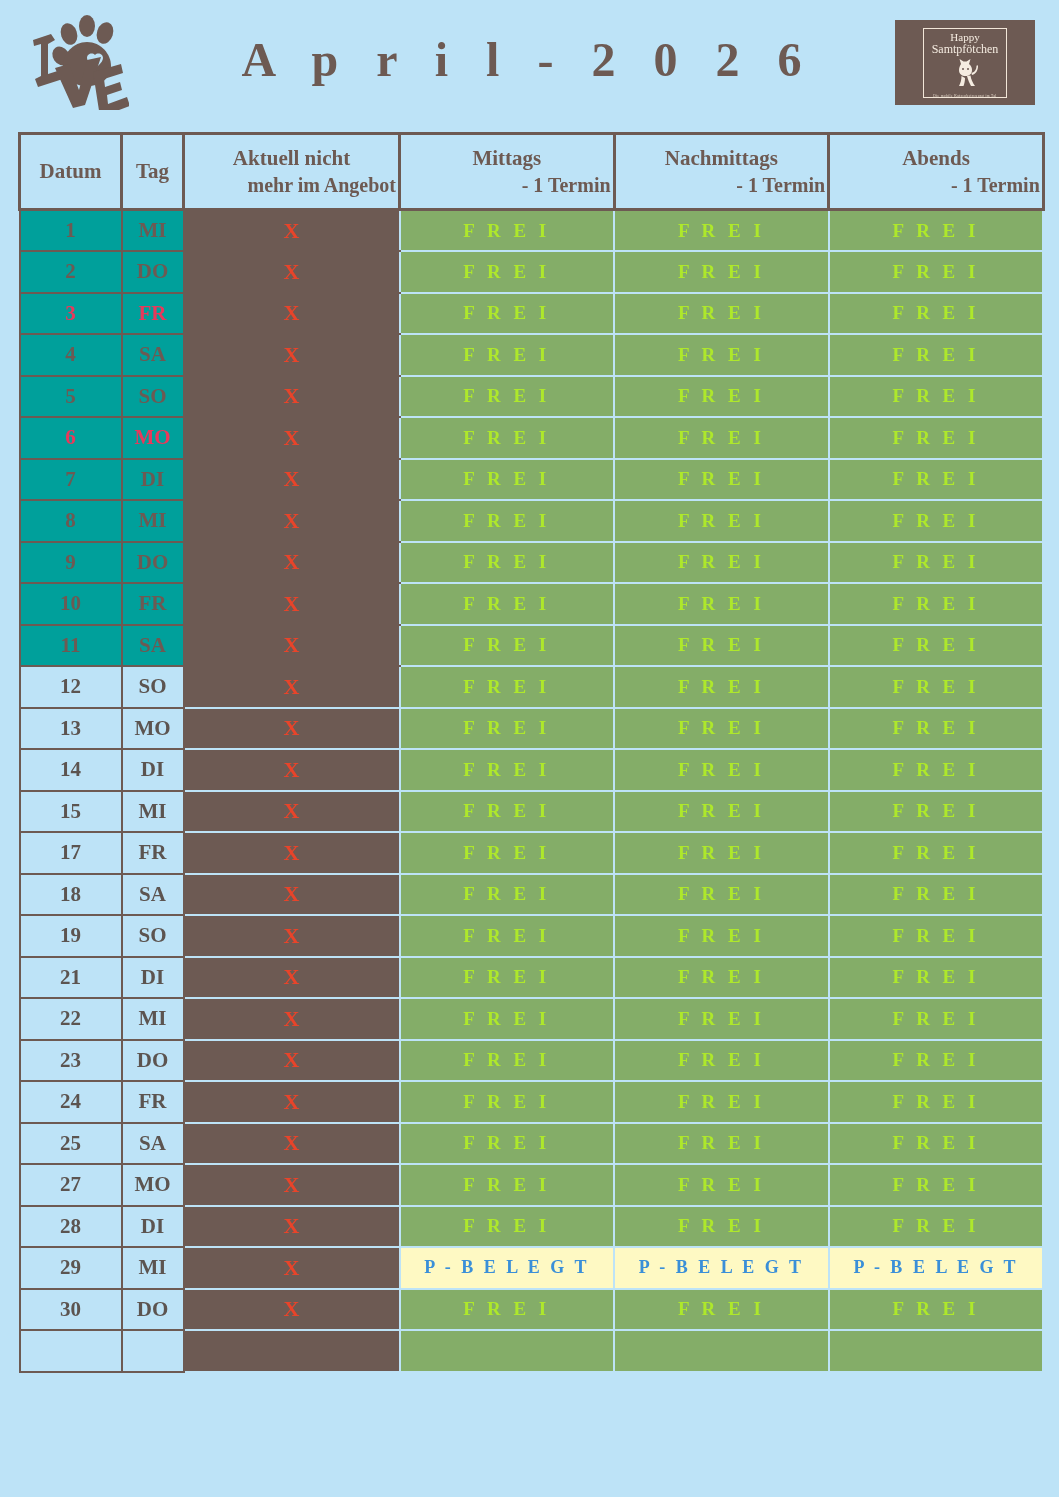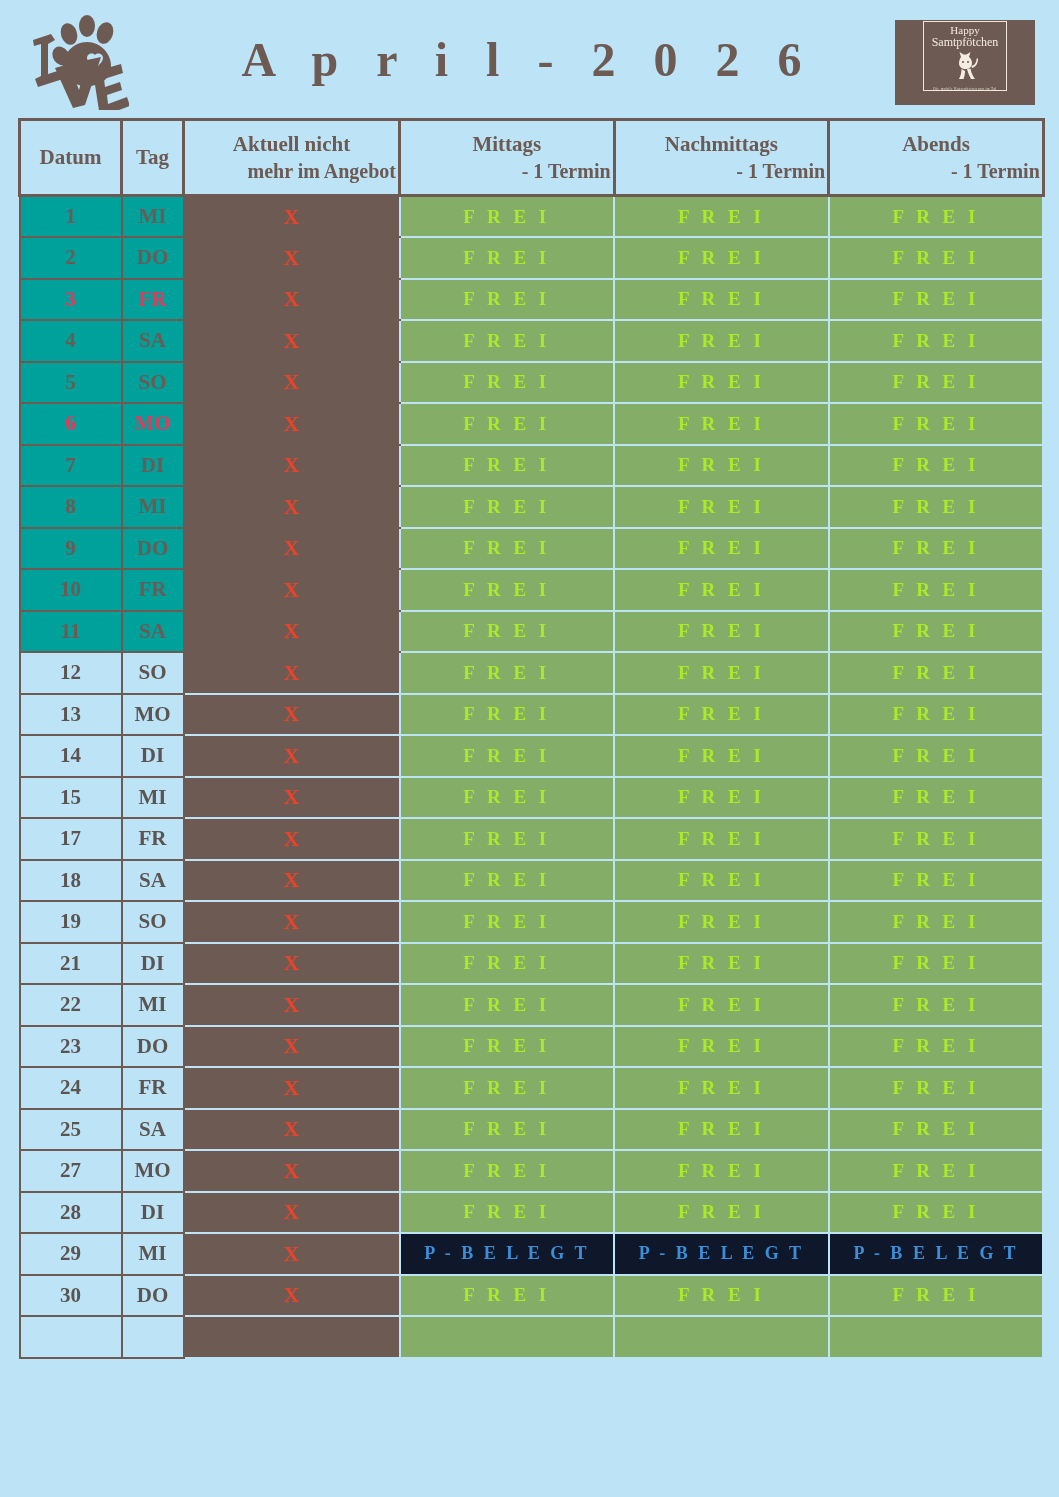--- a/index.html
+++ b/index.html
@@ -44,21 +44,21 @@
     line-height: 60px;
     white-space: nowrap;
   }
 
   .logo-brand {
     position: absolute;
     right: 27px; top: 20px;
     width: 140px; height: 85px;
     background: #6d5a53;
     display: flex;
-    align-items: flex-start;
+    align-items: center;
     justify-content: center;
   }
   .brand-inner {
     width: 92px; height: 72px;
     position: relative;
     display: flex;
     flex-direction: column;
     align-items: center;
     justify-content: flex-start;
     padding-top: 4px;
@@ -99,21 +99,21 @@
     letter-spacing: .4px;
     position: relative;
     z-index: 2;
     margin-top: 1px;
     white-space: nowrap;
   }
 
   
   .table {
     position: absolute;
-    left: 18px; top: 118px;
+    left: 18px; top: 132px;
     width: 1024px;
     border-collapse: collapse;
     table-layout: fixed;
   }
   .table col.c-date { width: 102px; }
   .table col.c-day  { width: 62px; }
   .table col.c-off  { width: 216px; }
   .table col.c-slot { width: 214.6px; }
 
   thead th {
@@ -170,21 +170,21 @@
 
   
   td.slot {
     background: #84ad68;
     color: #aee82b;
     font-size: 19px;
     letter-spacing: 4px;
     border: 2px solid #bde3f7;
   }
   td.slot.belegt {
-    background: #0f172a;
+    background: #fef9c3;
     color: #3a8fd8;
     letter-spacing: 3px;
     font-size: 18px;
   }
 
   tr.empty td.date, tr.empty td.day { background: #bde3f7; color: transparent; }
   tr.empty td.off { background: #6d5a53; color: transparent; }
   tr.empty td.slot { background: #84ad68; color: transparent; }
 </style>
 </head>

